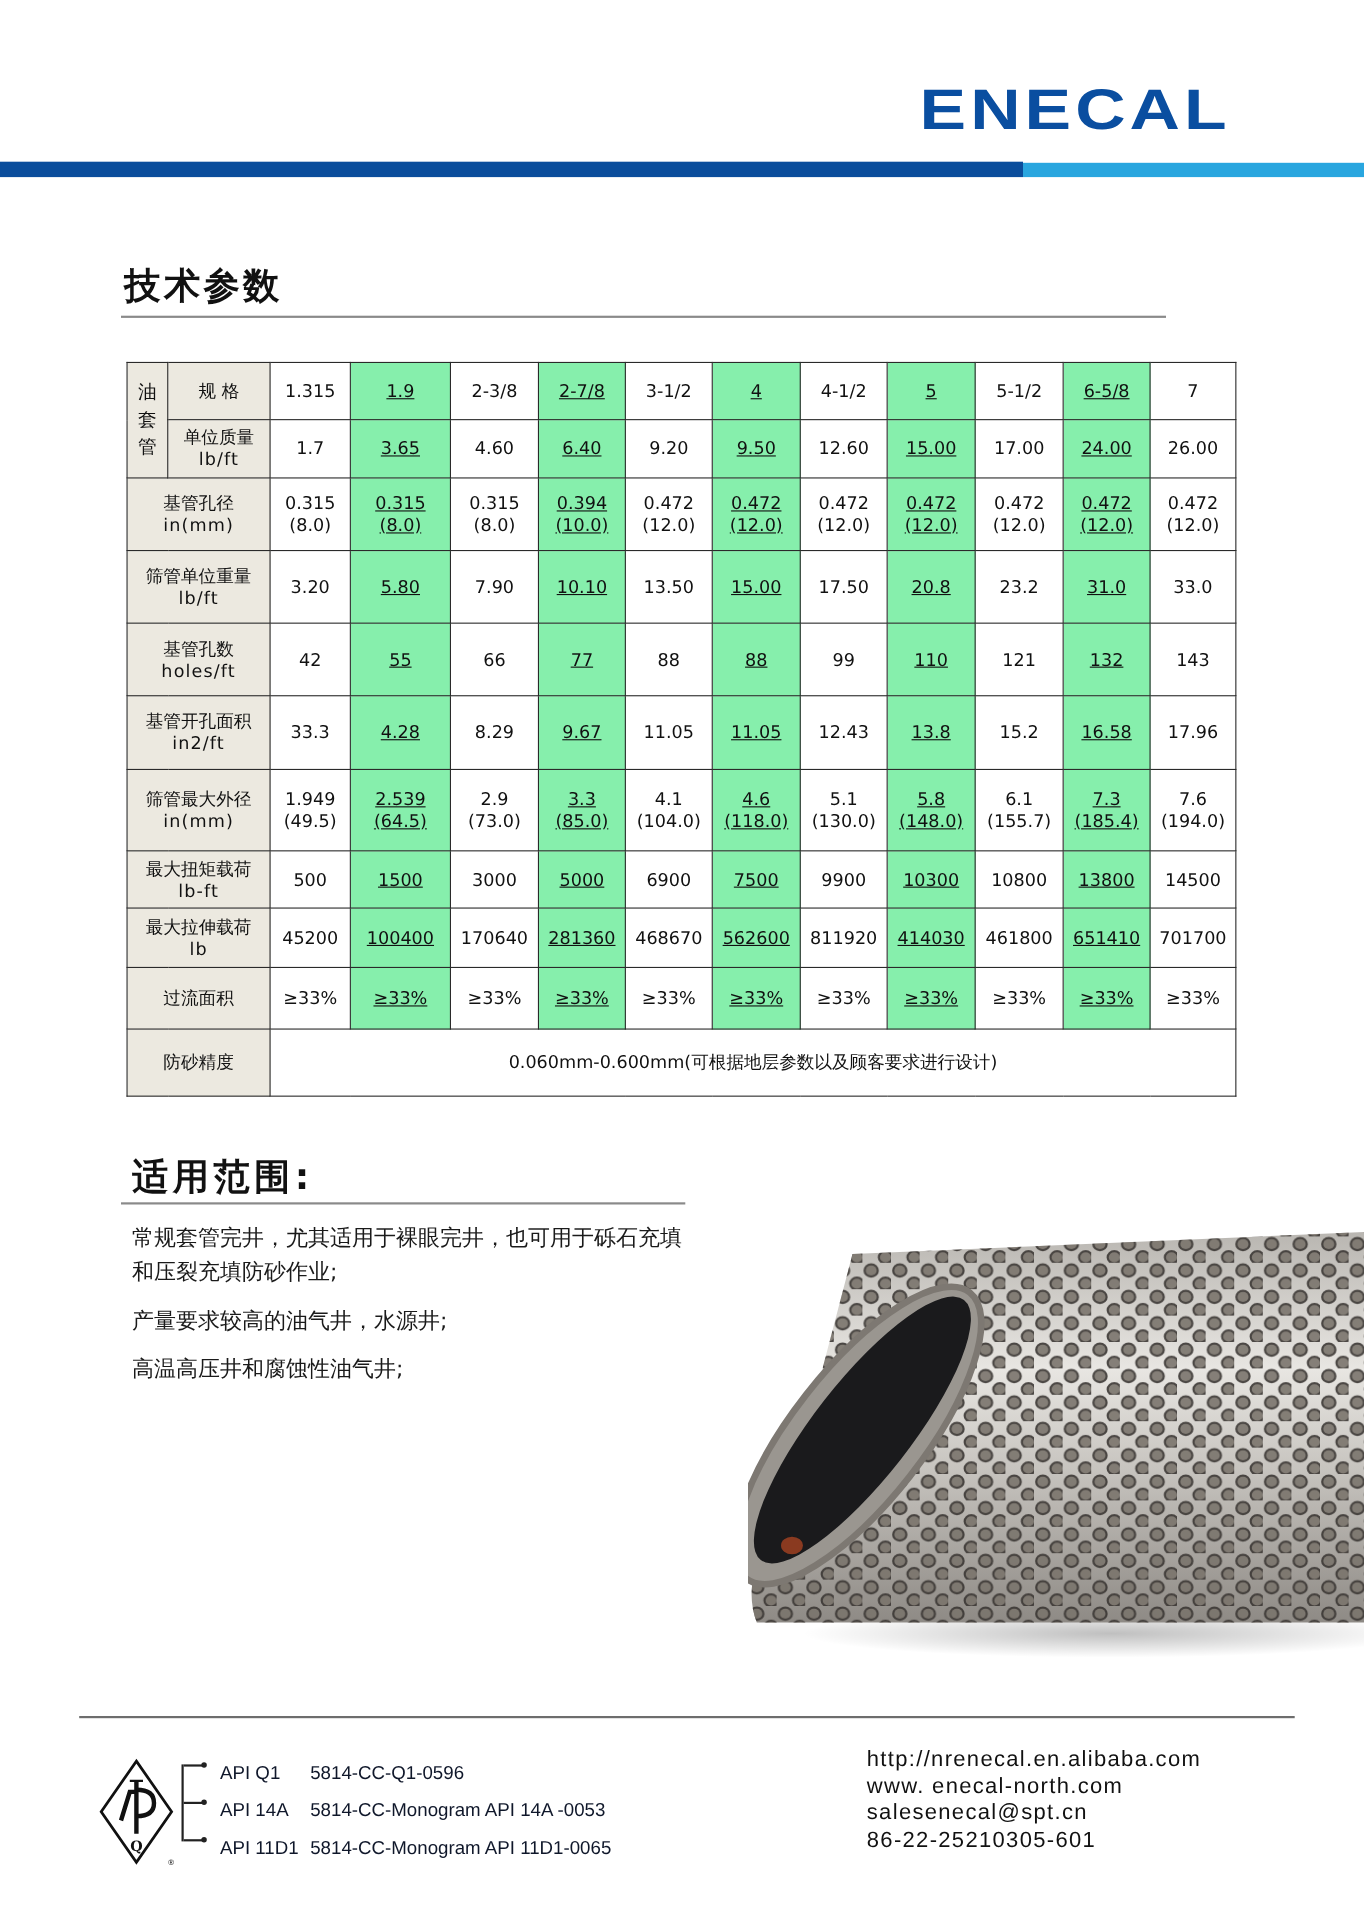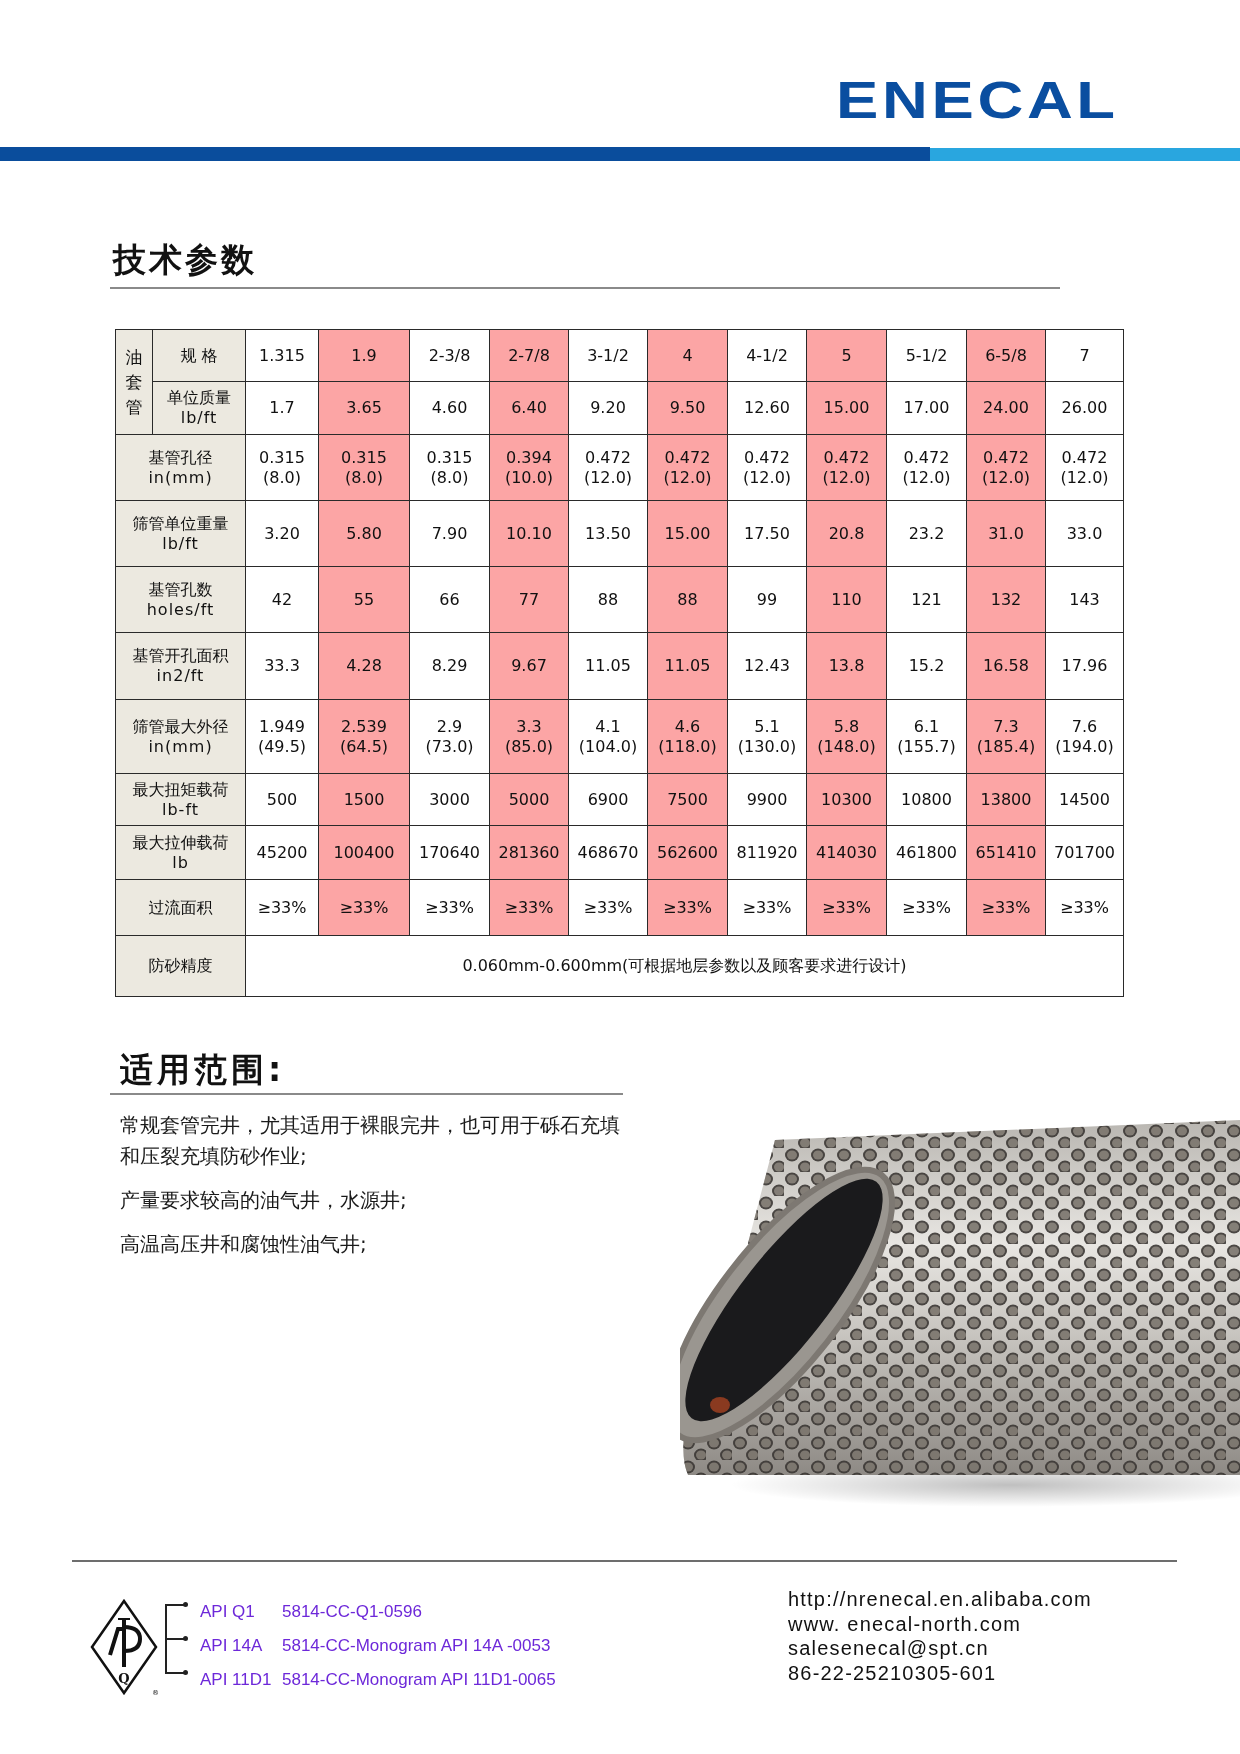--- a/index.html
+++ b/index.html
@@ -16,21 +16,21 @@
 
   .section-title { position: absolute; font-weight: 700; color: #111; }
   .title-1 { left: 113px; top: 238px; font-size: 33px; letter-spacing: 3px; }
   .rule-1 { position: absolute; left: 110px; top: 287px; width: 950px; height: 2px; background: #8a8a8a; }
 
   .spec-table { position: absolute; left: 115px; top: 329px; width: 1008px; border-collapse: collapse;
                 table-layout: fixed; font-family: "DejaVu Sans", sans-serif; }
   .spec-table td { border: 1.5px solid #2a2a2a; text-align: center; vertical-align: middle;
                    font-size: 16px; line-height: 20px; padding: 0; color: #111; }
   .spec-table td.hdr { background: #ece9e0; font-size: 16px; }
-  .spec-table td.alt { background: #fca5a5; }
+  .spec-table td.alt { background: #86efac; text-decoration: underline; }
   .spec-table td.side { background: #ece9e0; font-size: 17px; line-height: 25px; }
   .spec-table td.wide { font-size: 16px; }
 
   .title-2 { left: 120px; top: 1048px; font-size: 33px; letter-spacing: 4px; text-align: right; }
   .rule-2 { position: absolute; left: 110px; top: 1093px; width: 513px; height: 2px; background: #8a8a8a; }
 
   .apps { position: absolute; left: 120px; top: 1110px; width: 560px; font-size: 20px; color: #1a1a1a;
           font-family: "DejaVu Sans", sans-serif; }
   .apps .item { margin: 0 0 13px 0; line-height: 31px; }
 
@@ -39,21 +39,21 @@
   .rule-3 { position: absolute; left: 72px; top: 1560px; width: 1105px; height: 2px; background: #6d6d6d; }
 
   .api-logo { position: absolute; left: 88px; top: 1597px; width: 72px; height: 100px; }
   .bracket { position: absolute; left: 165px; top: 1604px; width: 20px; height: 70px;
              border-left: 2px solid #222; }
   .bracket .tick { position: absolute; left: 0; width: 18px; height: 2px; background: #222; }
   .bracket .tick::after { content: ""; position: absolute; right: -3px; top: -2px; width: 5px; height: 5px;
                           border-radius: 50%; background: #222; }
 
   .certs { position: absolute; left: 200px; top: 1595px; font-family: "Liberation Sans", sans-serif;
-           font-size: 17px; color: #6d28d9; }
+           font-size: 17px; color: #0f172a; }
   .certs .row { height: 34px; line-height: 34px; white-space: nowrap; }
   .certs .code { display: inline-block; width: 82px; }
 
   .contact { position: absolute; left: 788px; top: 1587px; font-family: "Liberation Sans", sans-serif;
              font-size: 20px; line-height: 24.5px; color: #111; letter-spacing: 1.2px; }
 </style>
 </head>
 <body>
 
 <div class="logo">

